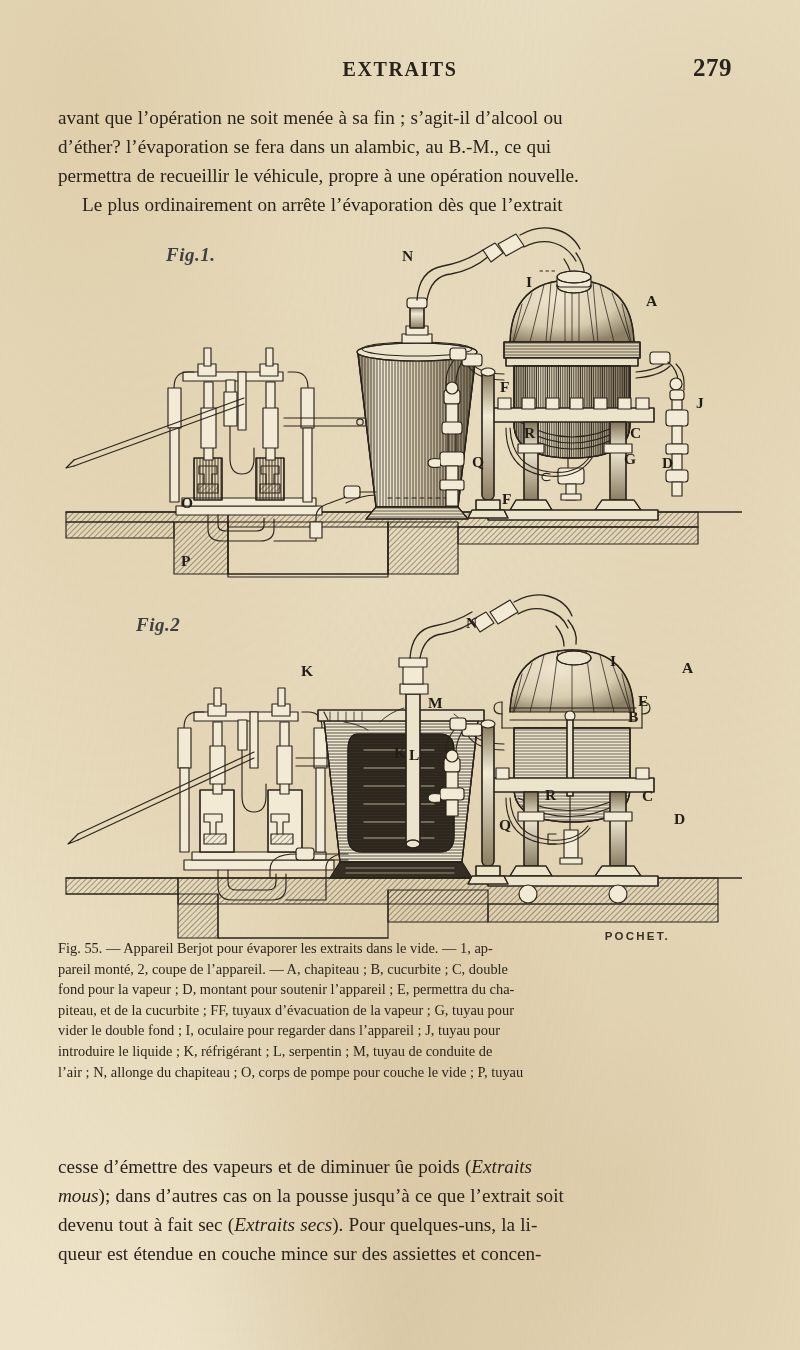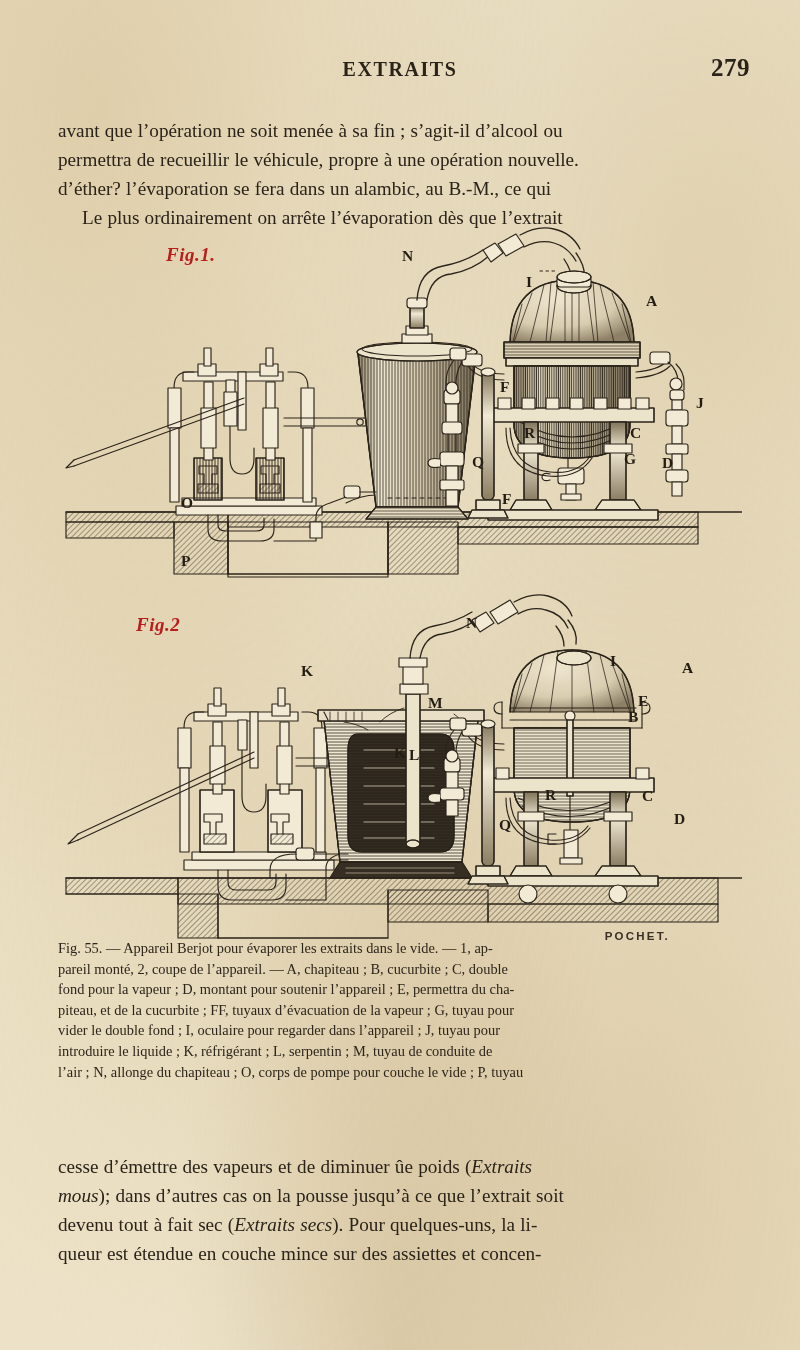--- a/index.html
+++ b/index.html
@@ -29,46 +29,46 @@
   
   .runhead{
     position:absolute;left:0;right:0;top:58px;
     display:flex;align-items:baseline;
   }
   .runhead .title{
     position:absolute;left:0;right:0;text-align:center;
     font-size:20px;letter-spacing:1.6px;font-weight:700;
   }
   .runhead .folio{
-    position:absolute;right:50px;top:-4px;
+    position:absolute;right:68px;top:-4px;
     font-size:25px;font-weight:700;letter-spacing:.5px;
   }
 
   
   .bodytext{
     position:absolute;left:58px;right:58px;
     font-size:19.2px;line-height:29px;
     text-align:justify;
     word-spacing:.4px;
   }
-  #para-top{top:116px;}
+  #para-top{top:103px;}
   #para-bottom{top:1152px;}
   .bodytext p{margin:0;}
   .bodytext .indent{text-indent:24px;}
   .bodytext i{font-style:italic;}
 
   
   figure.plate{
     position:absolute;left:58px;top:222px;width:684px;height:722px;margin:0;
   }
   .plate-canvas{position:absolute;inset:0;}
   .figlabel{
     position:absolute;font-style:italic;font-weight:700;
     font-family:"Liberation Serif","DejaVu Serif",serif;
-    font-size:19px;letter-spacing:.5px;color:#b91c1c;
+    font-size:19px;letter-spacing:.5px;color:#404040;
   }
   .partlabel{
     position:absolute;font-family:"Liberation Serif","DejaVu Serif",serif;
     font-size:15.5px;font-weight:700;color:#241d14;letter-spacing:.4px;
   }
   .engraver{
     position:absolute;right:72px;bottom:2px;
     font-family:"Liberation Sans","DejaVu Sans",sans-serif;
     font-size:11.5px;letter-spacing:2.2px;font-weight:700;color:#3a3026;margin-top:17px;
   }
@@ -87,22 +87,22 @@
 
 <div class="page">
 
   <div class="runhead">
     <div class="title">EXTRAITS</div>
     <div class="folio">279</div>
   </div>
 
   <div class="bodytext" id="para-top">
     <p>avant que l’opération ne soit menée à sa fin ; s’agit-il d’alcool ou</p>
+    <p>d’éther? l’évaporation se fera dans un alambic, au B.-M., ce qui</p>
     <p>permettra de recueillir le véhicule, propre à une opération nouvelle.</p>
-    <p>d’éther? l’évaporation se fera dans un alambic, au B.-M., ce qui</p>
     <p class="indent">Le plus ordinairement on arrête l’évaporation dès que l’extrait</p>
   </div>
 
   <figure class="plate">
 
     <svg class="plate-canvas" viewBox="0 0 684 722" preserveAspectRatio="none">
       <defs>
         <pattern id="hatch" width="6" height="6" patternUnits="userSpaceOnUse" patternTransform="rotate(45)">
           <line x1="0" y1="0" x2="0" y2="6" stroke="#2b241a" stroke-width="1.1"></line>
         </pattern>

